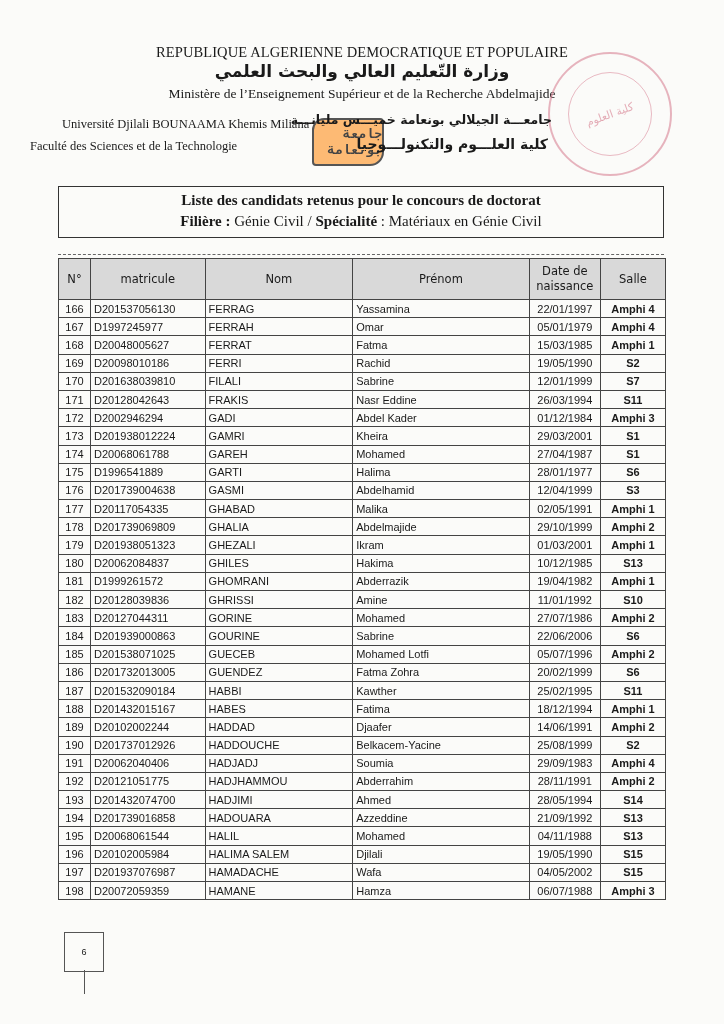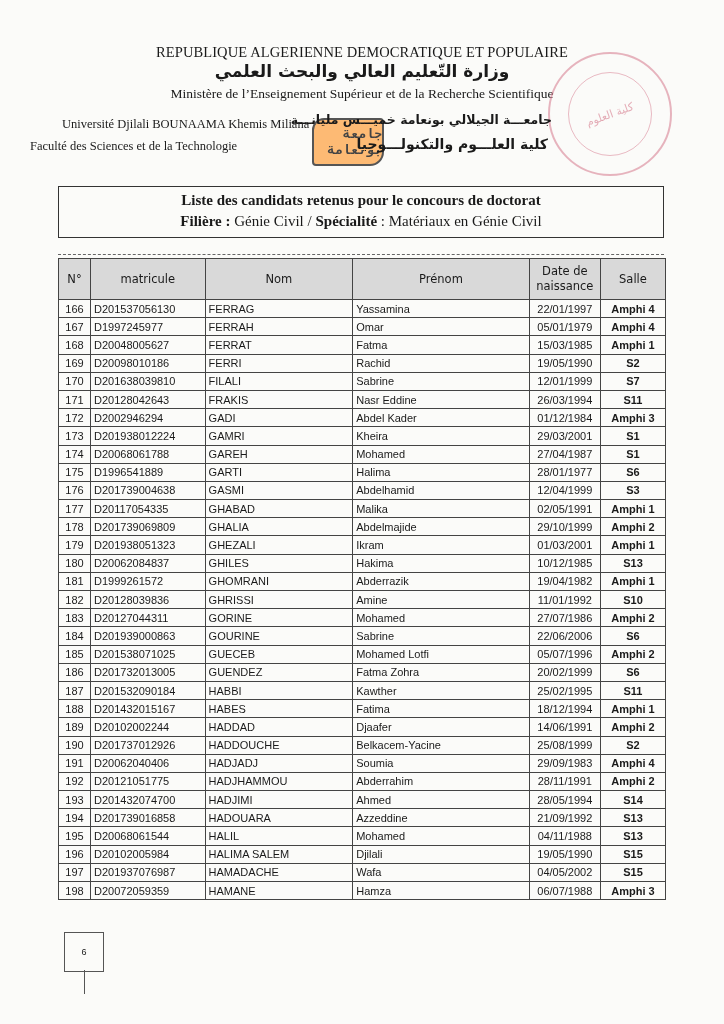--- a/index.html
+++ b/index.html
@@ -56,21 +56,21 @@
     position: absolute; top: 932px; left: 64px; width: 38px; height: 38px; border: 1px solid #555;
     display: flex; align-items: center; justify-content: center; font-size: 9px; font-family: "Liberation Sans", sans-serif;
   }
   .page-tick { position: absolute; top: 970px; left: 84px; width: 1px; height: 24px; background: #555; }
 </style>
 </head>
 <body>
 
 <div class="hdr-line1">REPUBLIQUE ALGERIENNE DEMOCRATIQUE ET POPULAIRE</div>
 <div class="hdr-arabic1">وزارة التّعليم العالي والبحث العلمي</div>
-<div class="hdr-line3">Ministère de l’Enseignement Supérieur et de la Recherche Scientifique</div>
+<div class="hdr-line3">Ministère de l’Enseignement Supérieur et de la Recherche Abdelmajide</div>
 
 <div class="uni-fr">Université Djilali BOUNAAMA Khemis Miliana</div>
 <div class="fac-fr">Faculté des Sciences et de la Technologie</div>
 <div class="logo">
     <span>جامعة بونعامة</span>
   </div>
 <div class="stamp">
   <div class="stamp-text">كلية العلوم</div>
 </div>
 <div class="uni-ar">جامعـــة الجيلالي بونعامة خميـــس مليانـــة</div>

